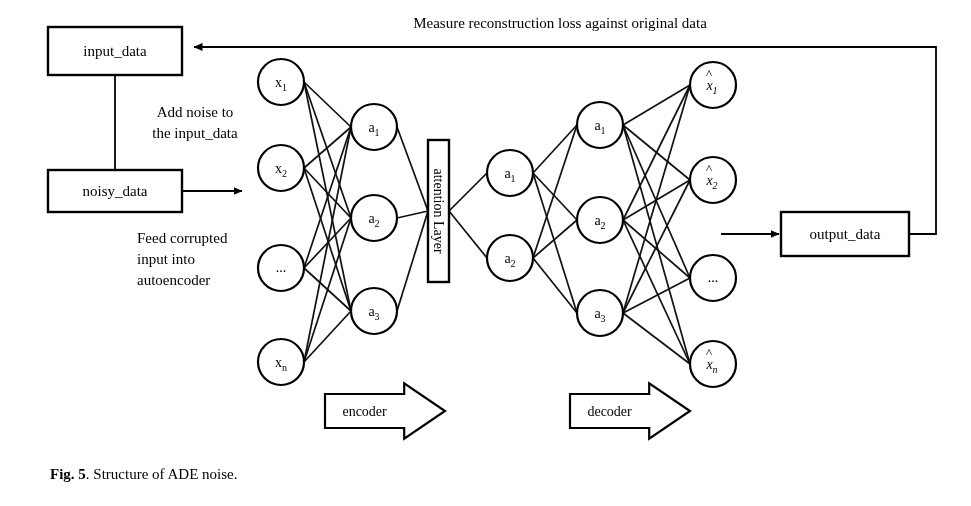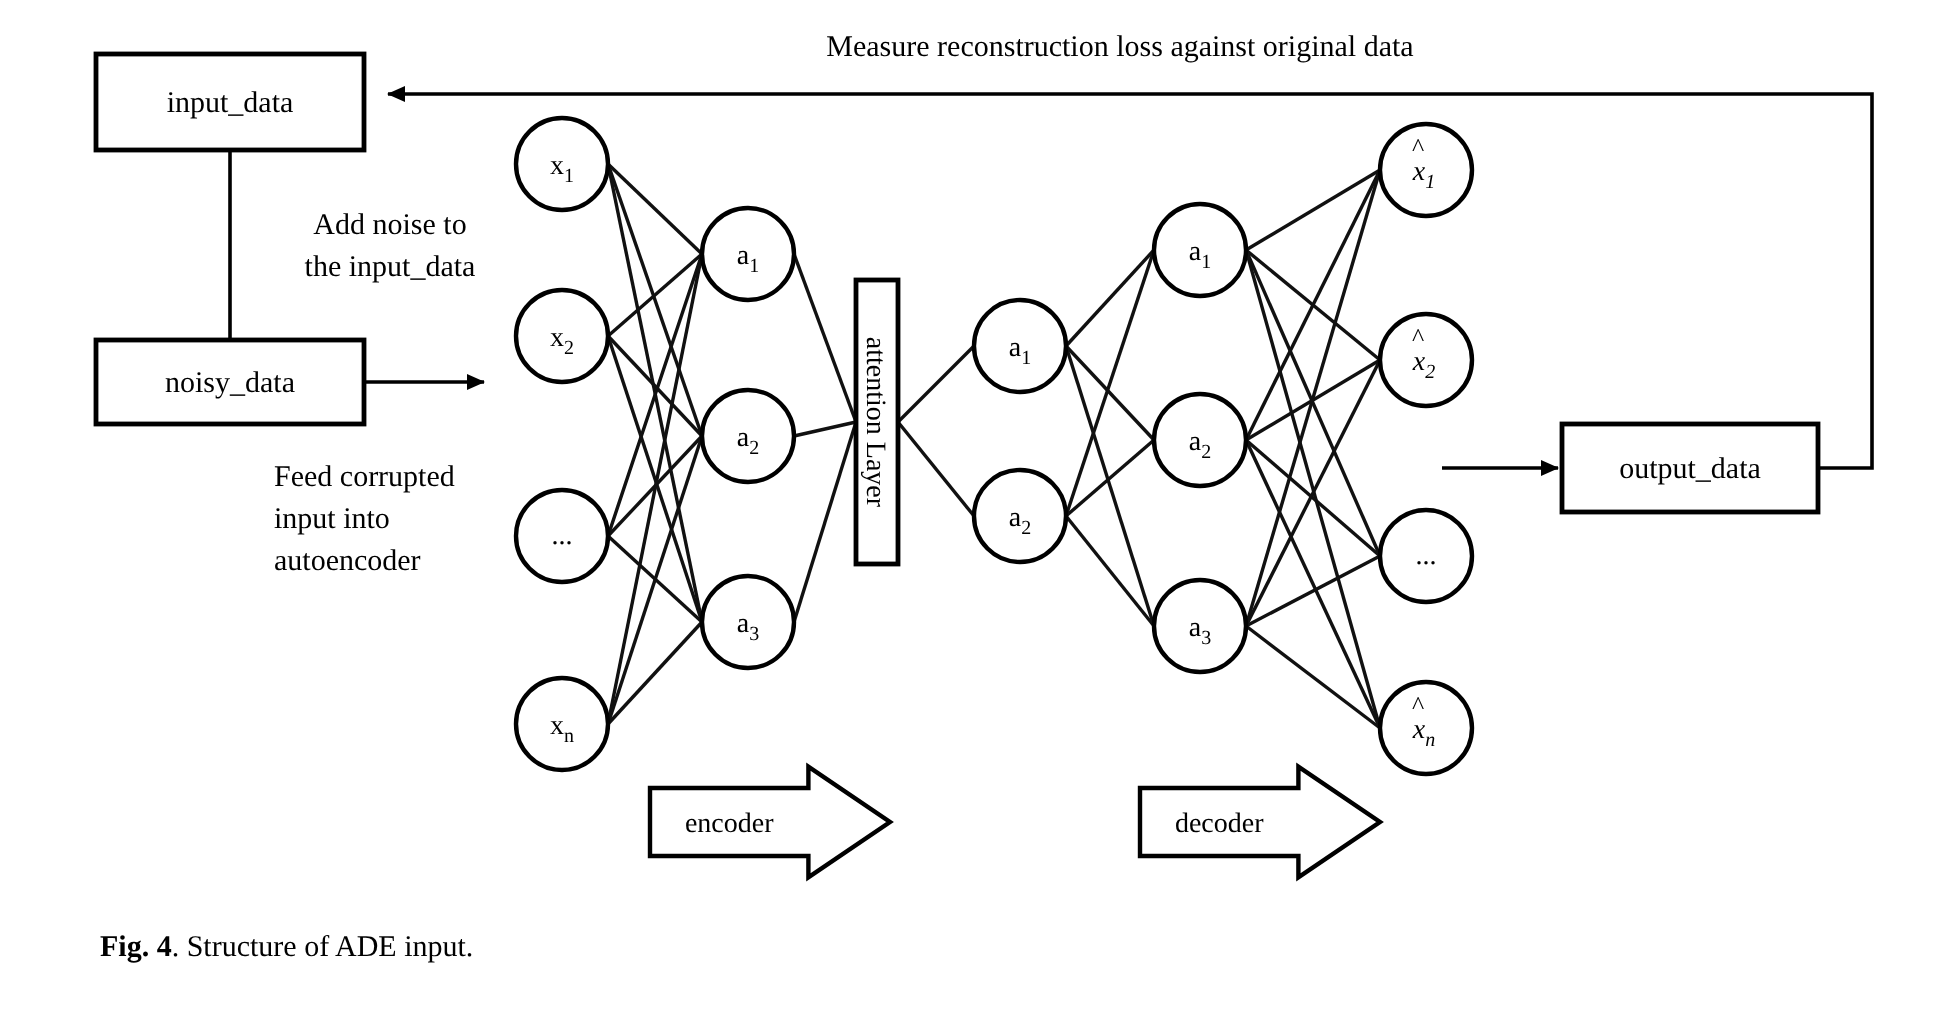--- a/index.html
+++ b/index.html
@@ -178,15 +178,15 @@
         <text x="560" y="28" text-anchor="middle" class="annot">Measure reconstruction loss against original data</text>
         <text x="195" y="117" text-anchor="middle" class="annot">Add noise to</text>
         <text x="195" y="138" text-anchor="middle" class="annot">the input_data</text>
         <text x="137" y="243" text-anchor="start" class="annot">Feed corrupted</text>
         <text x="137" y="264" text-anchor="start" class="annot">input into</text>
         <text x="137" y="285" text-anchor="start" class="annot">autoencoder</text>
       </g>
   </svg>
 
   <div class="caption">
-    <b>Fig. 4</b><span>. Structure of ADE input.</span>
+    <b>Fig. 5</b><span>. Structure of ADE noise.</span>
   </div>
 </div>
 
 </body></html>

